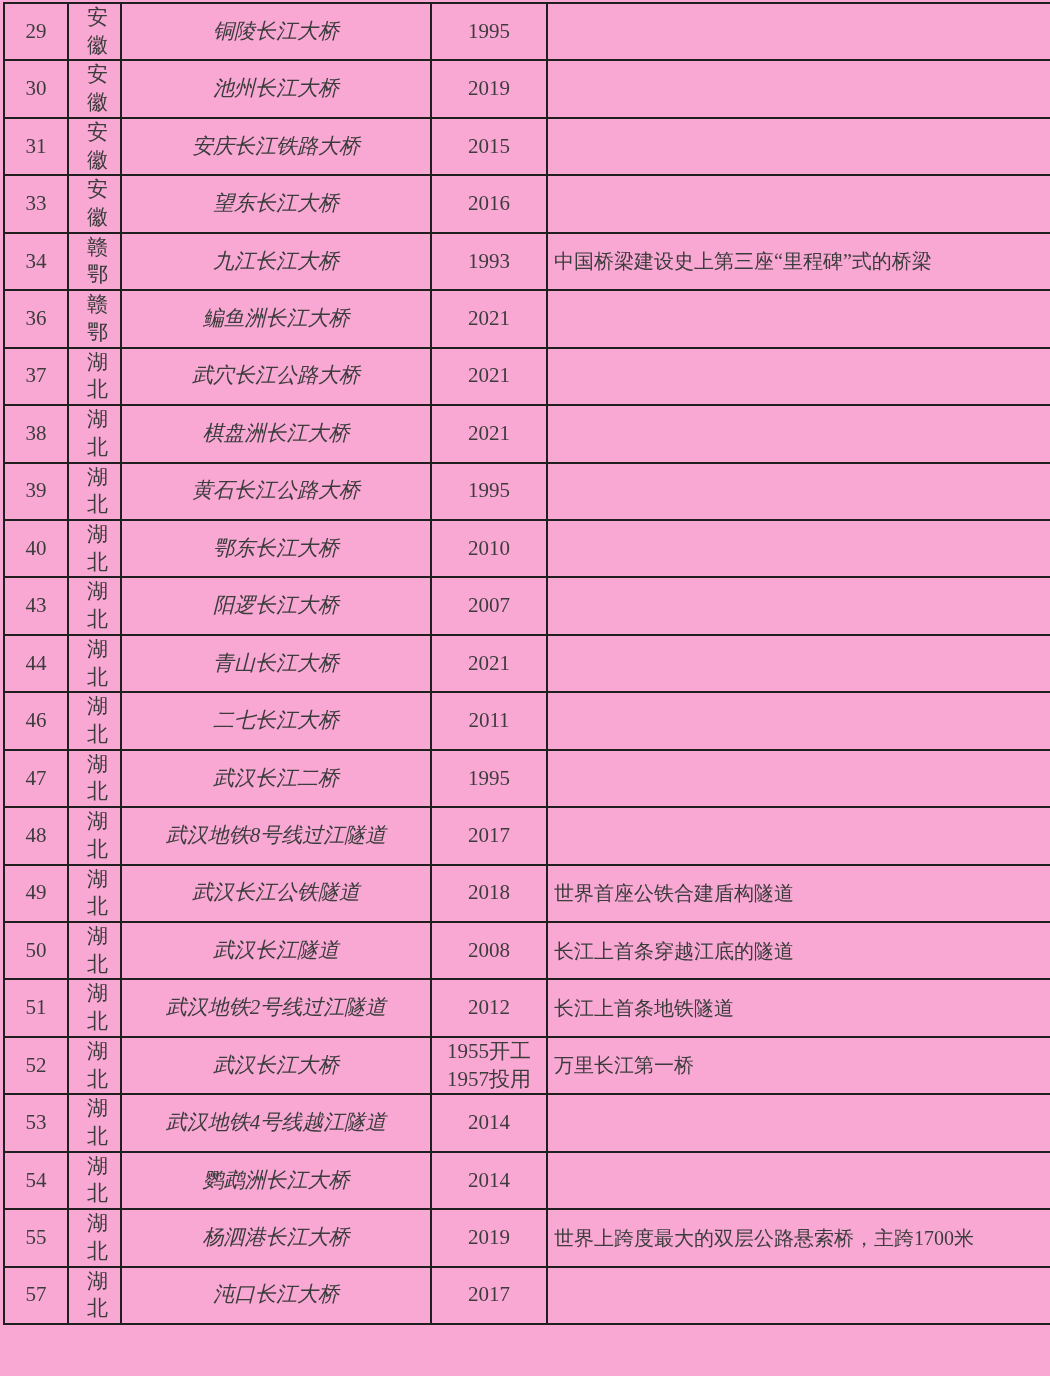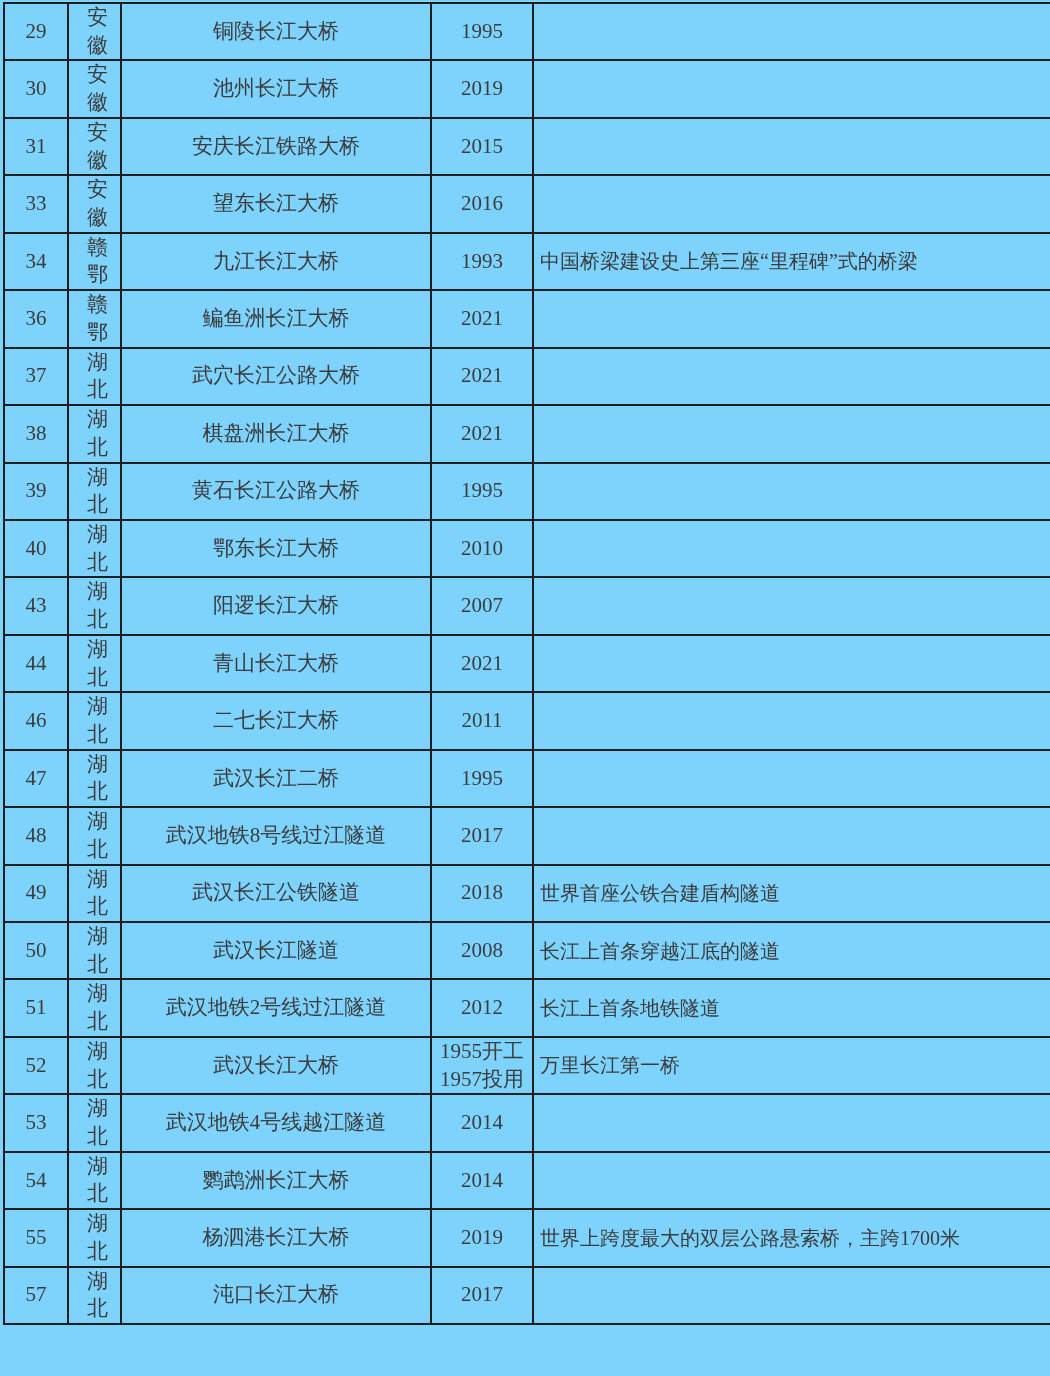--- a/index.html
+++ b/index.html
@@ -5,21 +5,21 @@
   html, body {
     margin: 0;
     padding: 0;
     background: #f4f8fb;
     font-family: "Liberation Serif", "DejaVu Serif", serif;
   }
   .page {
     width: 1050px;
     height: 1376px;
     overflow: hidden;
-    background: #7dd3fc;
+    background: #f9a8d4;
     box-sizing: border-box;
     padding: 2px 0 0 3px;
   }
   table.bridge-table {
     border-collapse: collapse;
     table-layout: fixed;
     width: 1043px;
   }
   td {
     border: 2px solid #1f1f1f;
@@ -29,22 +29,22 @@
     color: #3c3c3c;
     text-align: center;
     vertical-align: middle;
     padding: 0 4px;
     line-height: 1.32;
     white-space: pre-line;
     overflow: hidden;
   }
   td.col-no       { width: 64px;  }
   td.col-province { width: 53px;  padding: 0 18px; }
-  td.col-name     { width: 310px; }
-  td.col-year     { width: 102px; }
+  td.col-name     { width: 310px; font-style: italic; }
+  td.col-year     { width: 116px; }
   td.col-note     { width: 526px; text-align: left; padding: 11px 6px; font-size: 20px; }
 </style>
 </head>
 <body>
 
 <div class="page">
   <table class="bridge-table">
     <tbody>
         <tr>
           <td class="col-no">29</td>

